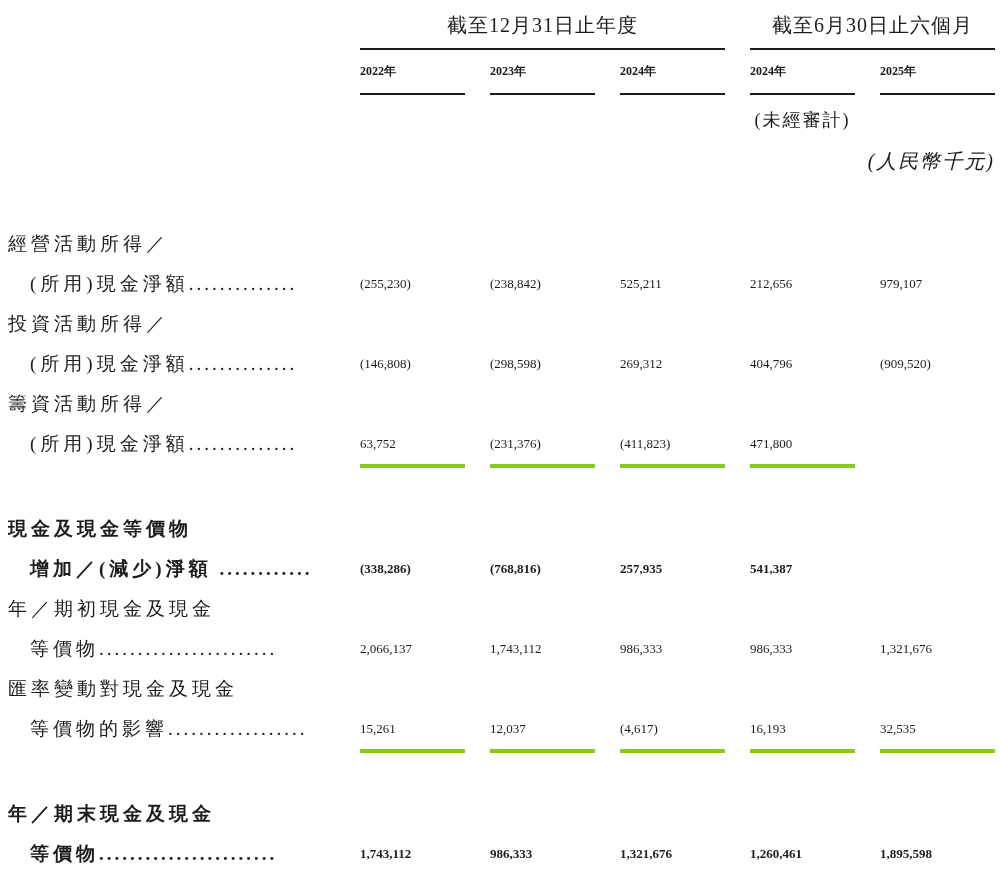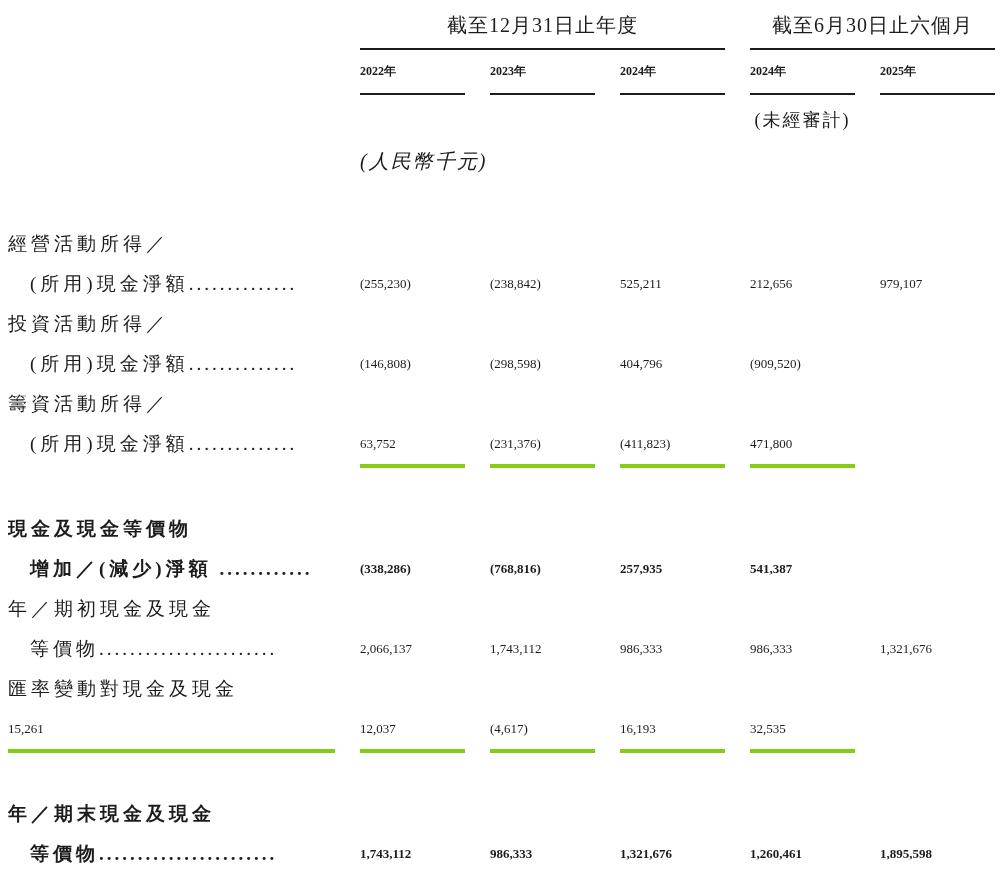--- a/index.html
+++ b/index.html
@@ -48,21 +48,21 @@
   .unaudited {
     grid-column: 5;
     text-align: center;
     font-size: 18px;
     letter-spacing: 2px;
     white-space: nowrap;
   }
   .unit-line { margin-top: 12px; height: 30px; line-height: 30px; }
   .unit {
     grid-column: 2 / span 5;
-    text-align: left;
+    text-align: right;
     font-style: italic;
     font-size: 20px;
     letter-spacing: 2px;
   }
   
   #rows { margin-top: 48px; }
   .row-block .line { height: 40px; line-height: 40px; }
   .lbl {
     font-size: 19px;
     letter-spacing: 4px;
@@ -149,20 +149,21 @@
           <div></div>
           <div></div>
           <div></div>
     </div>
     <div class="line vline">
       <div class="lbl lbl-indent">
         <span>(所用)現金淨額</span><span class="dots">..............</span>
       </div>
       <div class="num">(146,808)</div>
       <div class="num">(298,598)</div>
+      <div class="num">269,312</div>
       <div class="num">404,796</div>
       <div class="num">(909,520)</div>
     </div>
   </div>
 
   <div class="row-block">
     <div class="line">
       <div class="lbl">籌資活動所得／</div>
       <div></div>
           <div></div>
@@ -225,20 +226,23 @@
   <div class="row-block">
     <div class="line">
       <div class="lbl">匯率變動對現金及現金</div>
       <div></div>
           <div></div>
           <div></div>
           <div></div>
           <div></div>
     </div>
     <div class="line vline">
+      <div class="lbl lbl-indent">
+        <span>等價物的影響</span><span class="dots">..................</span>
+      </div>
       <div class="num u1">15,261</div>
       <div class="num u1">12,037</div>
       <div class="num u1">(4,617)</div>
       <div class="num u1">16,193</div>
       <div class="num u1">32,535</div>
     </div>
   </div>
 
   <div class="row-block bold gap-before">
     <div class="line">

